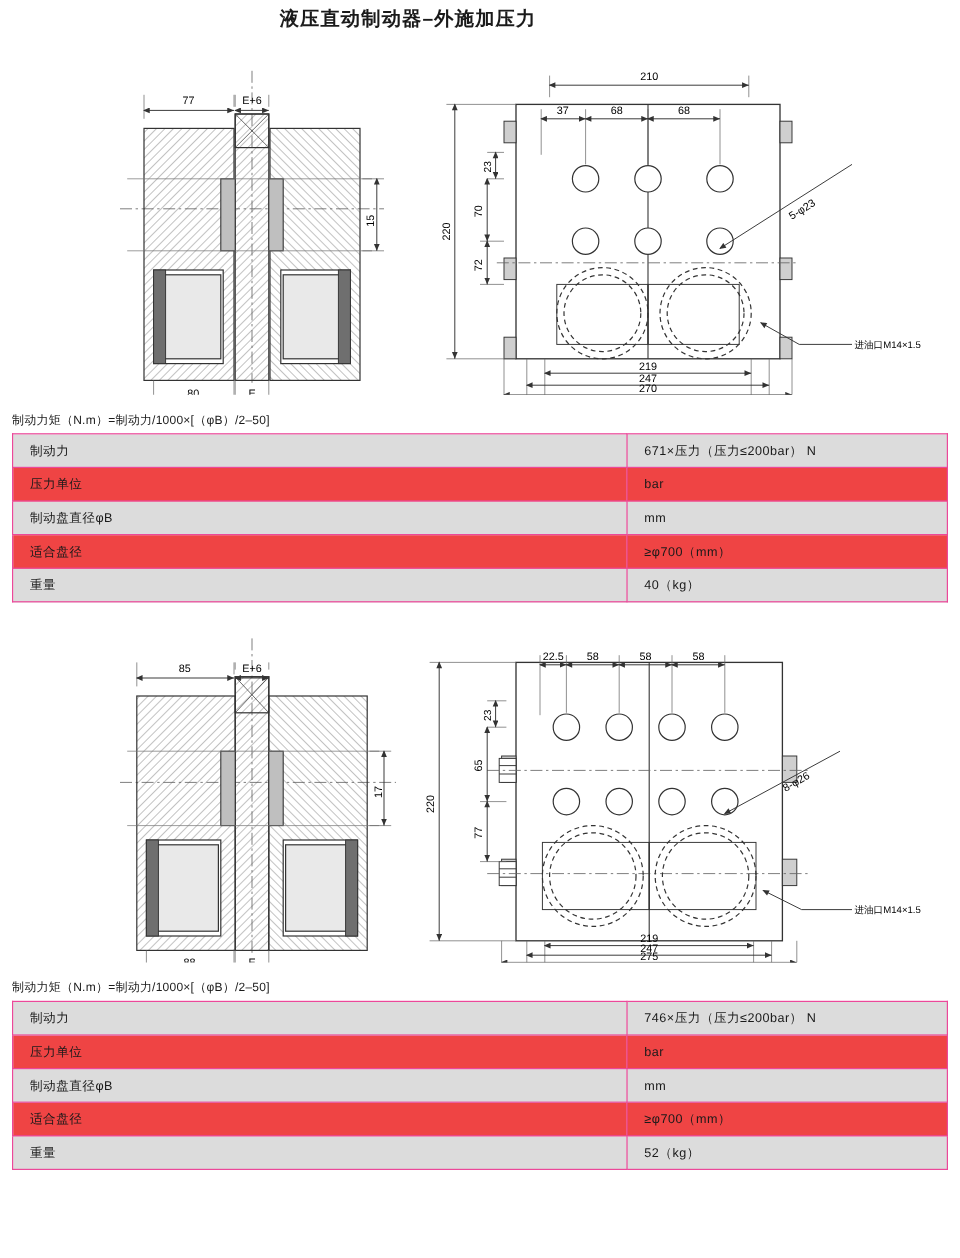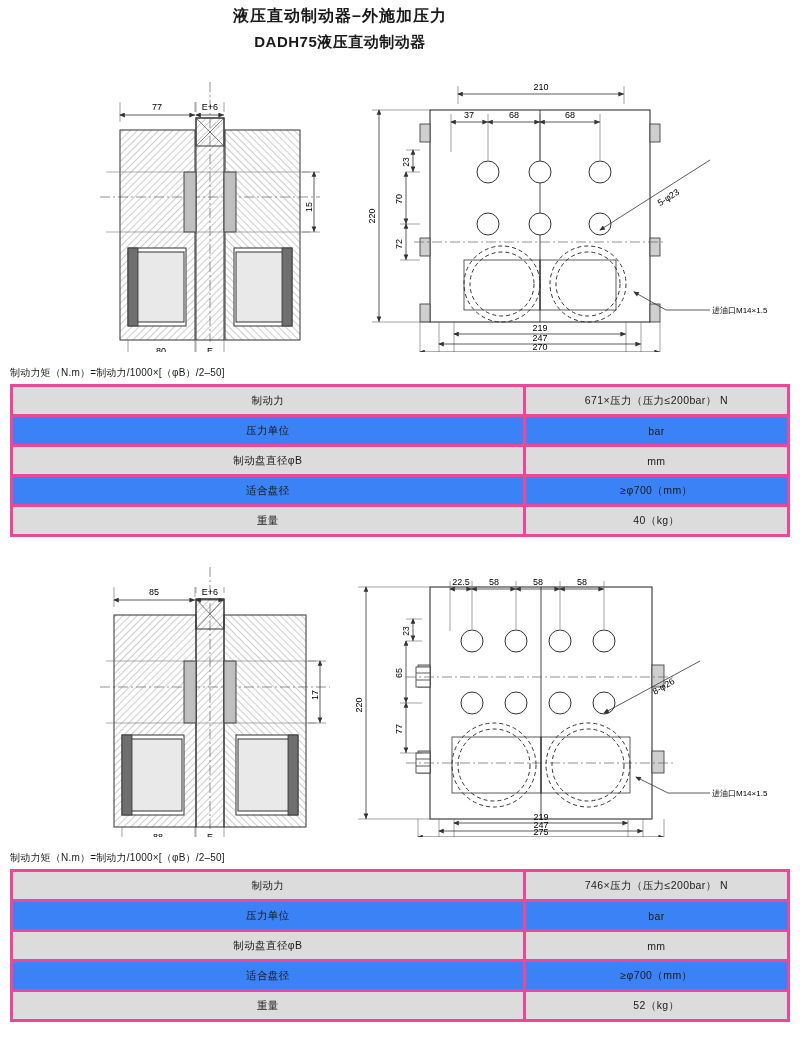--- a/index.html
+++ b/index.html
@@ -46,35 +46,34 @@
     letter-spacing: 0.2px;
   }
   .spec-table {
     width: 780px;
     margin: 0 auto;
     border-collapse: collapse;
     font-size: 10.5px;
     table-layout: fixed;
   }
   .spec-table td {
-    border: 3px solid #ec4899;
+    border: 1px solid #ec4899;
     height: 27px;
     padding: 0 14px;
     vertical-align: middle;
     letter-spacing: 0.4px;
-    text-align: center;
   }
   .spec-table td.label {
     width: 62%;
   }
   .spec-table tr.odd td {
     background: #dcdcdc;
   }
   .spec-table tr.even td {
-    background: #3b82f6;
+    background: #ef4444;
   }
   .footer-note {
     font-size: 12px;
     font-weight: bold;
     margin: 8px 0 0 8px;
     letter-spacing: 0.5px;
   }
   .drawing-row {
     position: relative;
     width: 780px;
@@ -87,21 +86,20 @@
     font-family: "Liberation Sans", sans-serif;
   }
 </style>
 </head>
 <body>
 
 <div class="page">
 
   <div class="main-title">液压直动制动器–外施加压力</div>
 
-  <div class="section-title">DADH75液压直动制动器</div>
 
   <div class="drawing-row">
     <svg width="780" height="300" viewBox="0 0 780 300">
       <defs>
         <pattern id="hatch1" patternUnits="userSpaceOnUse" width="5" height="5" patternTransform="rotate(45)">
           <line x1="0" y1="0" x2="0" y2="5" stroke="#555" stroke-width="0.6"></line>
         </pattern>
         <pattern id="hatch2" patternUnits="userSpaceOnUse" width="5" height="5" patternTransform="rotate(-45)">
           <line x1="0" y1="0" x2="0" y2="5" stroke="#555" stroke-width="0.6"></line>
         </pattern>

